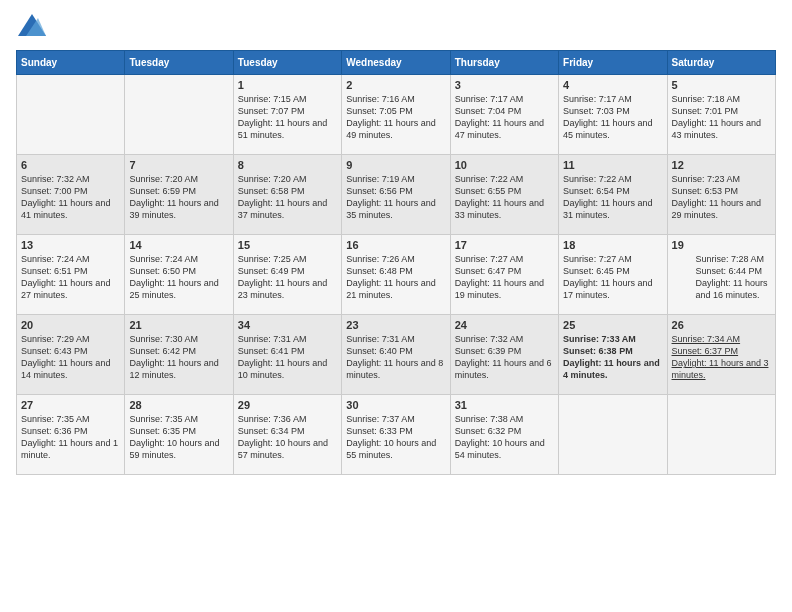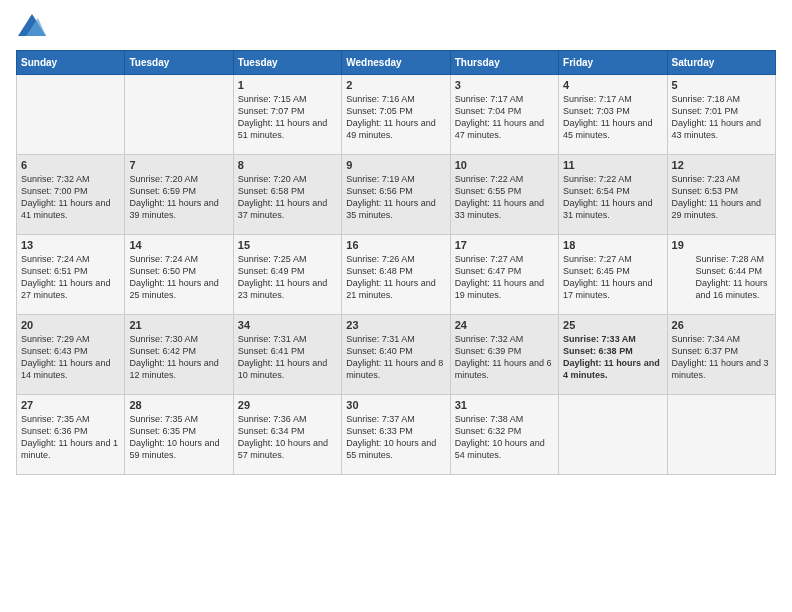--- a/index.html
+++ b/index.html
@@ -284,21 +284,21 @@
 Daylight: 11 hours and 6 minutes.</div>
         </td>
         <td>
           <span class="day-num">25</span>
           <div class="cell-info" style="white-space: pre-line; font-weight: bold;">Sunrise: 7:33 AM
 Sunset: 6:38 PM
 Daylight: 11 hours and 4 minutes.</div>
         </td>
         <td>
           <span class="day-num">26</span>
-          <div class="cell-info" style="white-space: pre-line;">Sunrise: 7:34 AM
+          <div class="cell-info" style="white-space: pre-line; text-decoration: underline;">Sunrise: 7:34 AM
 Sunset: 6:37 PM
 Daylight: 11 hours and 3 minutes.</div>
         </td>
       </tr>
       <tr>
         <td>
           <span class="day-num">27</span>
           <div class="cell-info" style="white-space: pre-line;">Sunrise: 7:35 AM
 Sunset: 6:36 PM
 Daylight: 11 hours and 1 minute.</div>

